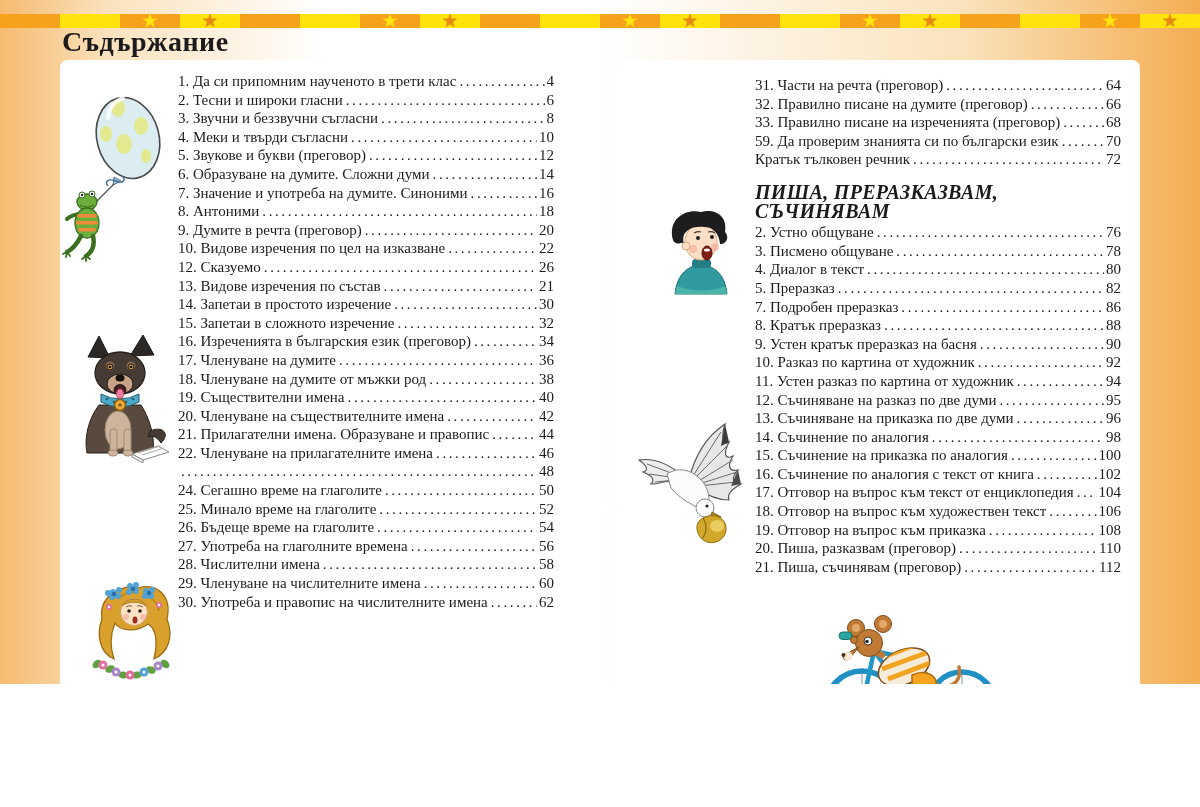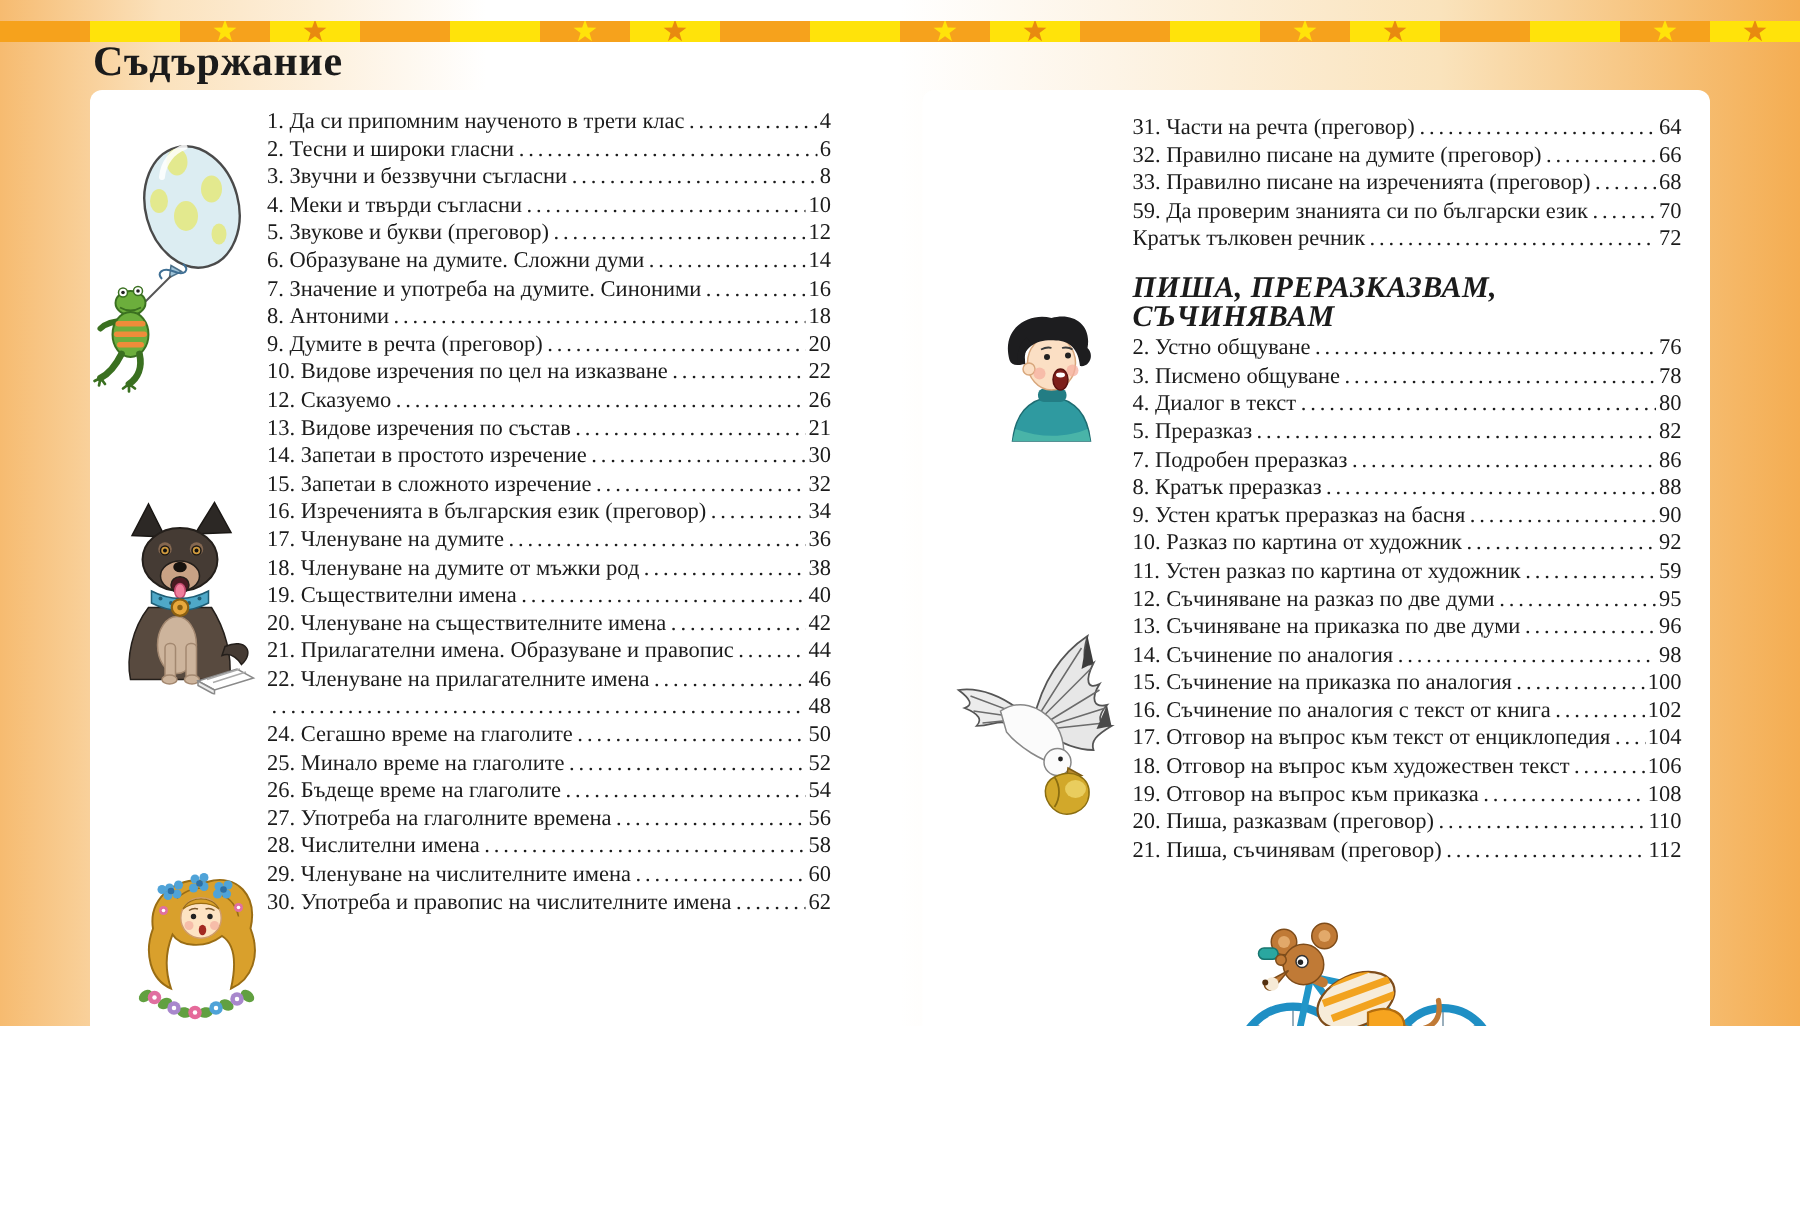--- a/index.html
+++ b/index.html
@@ -321,21 +321,21 @@
         <span class="toc-page">90</span>
       </div>
       <div class="toc-row">
         <span class="toc-label">10. Разказ по картина от художник</span>
         <span class="toc-leader"></span>
         <span class="toc-page">92</span>
       </div>
       <div class="toc-row">
         <span class="toc-label">11. Устен разказ по картина от художник</span>
         <span class="toc-leader"></span>
-        <span class="toc-page">59</span>
+        <span class="toc-page">94</span>
       </div>
       <div class="toc-row">
         <span class="toc-label">12. Съчиняване на разказ по две думи</span>
         <span class="toc-leader"></span>
         <span class="toc-page">95</span>
       </div>
       <div class="toc-row">
         <span class="toc-label">13. Съчиняване на приказка по две думи</span>
         <span class="toc-leader"></span>
         <span class="toc-page">96</span>

